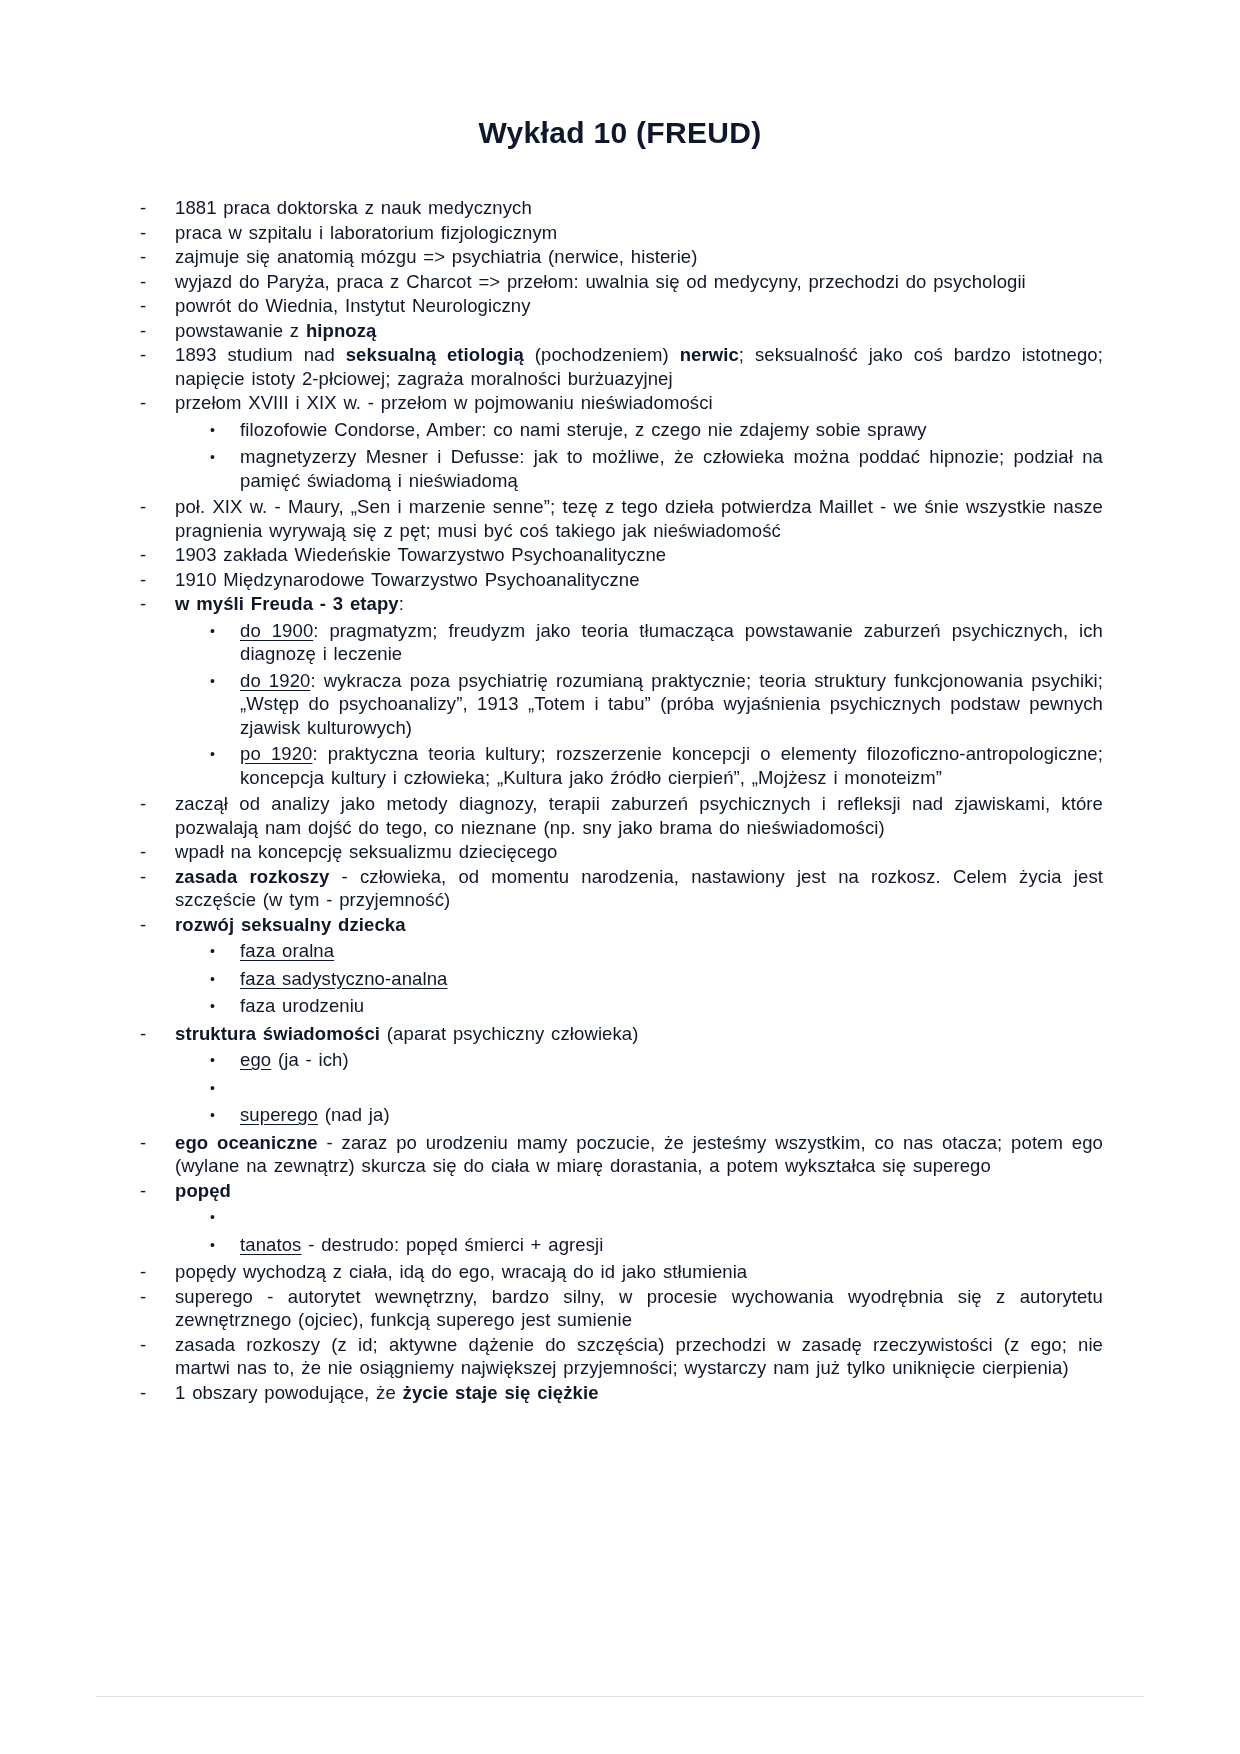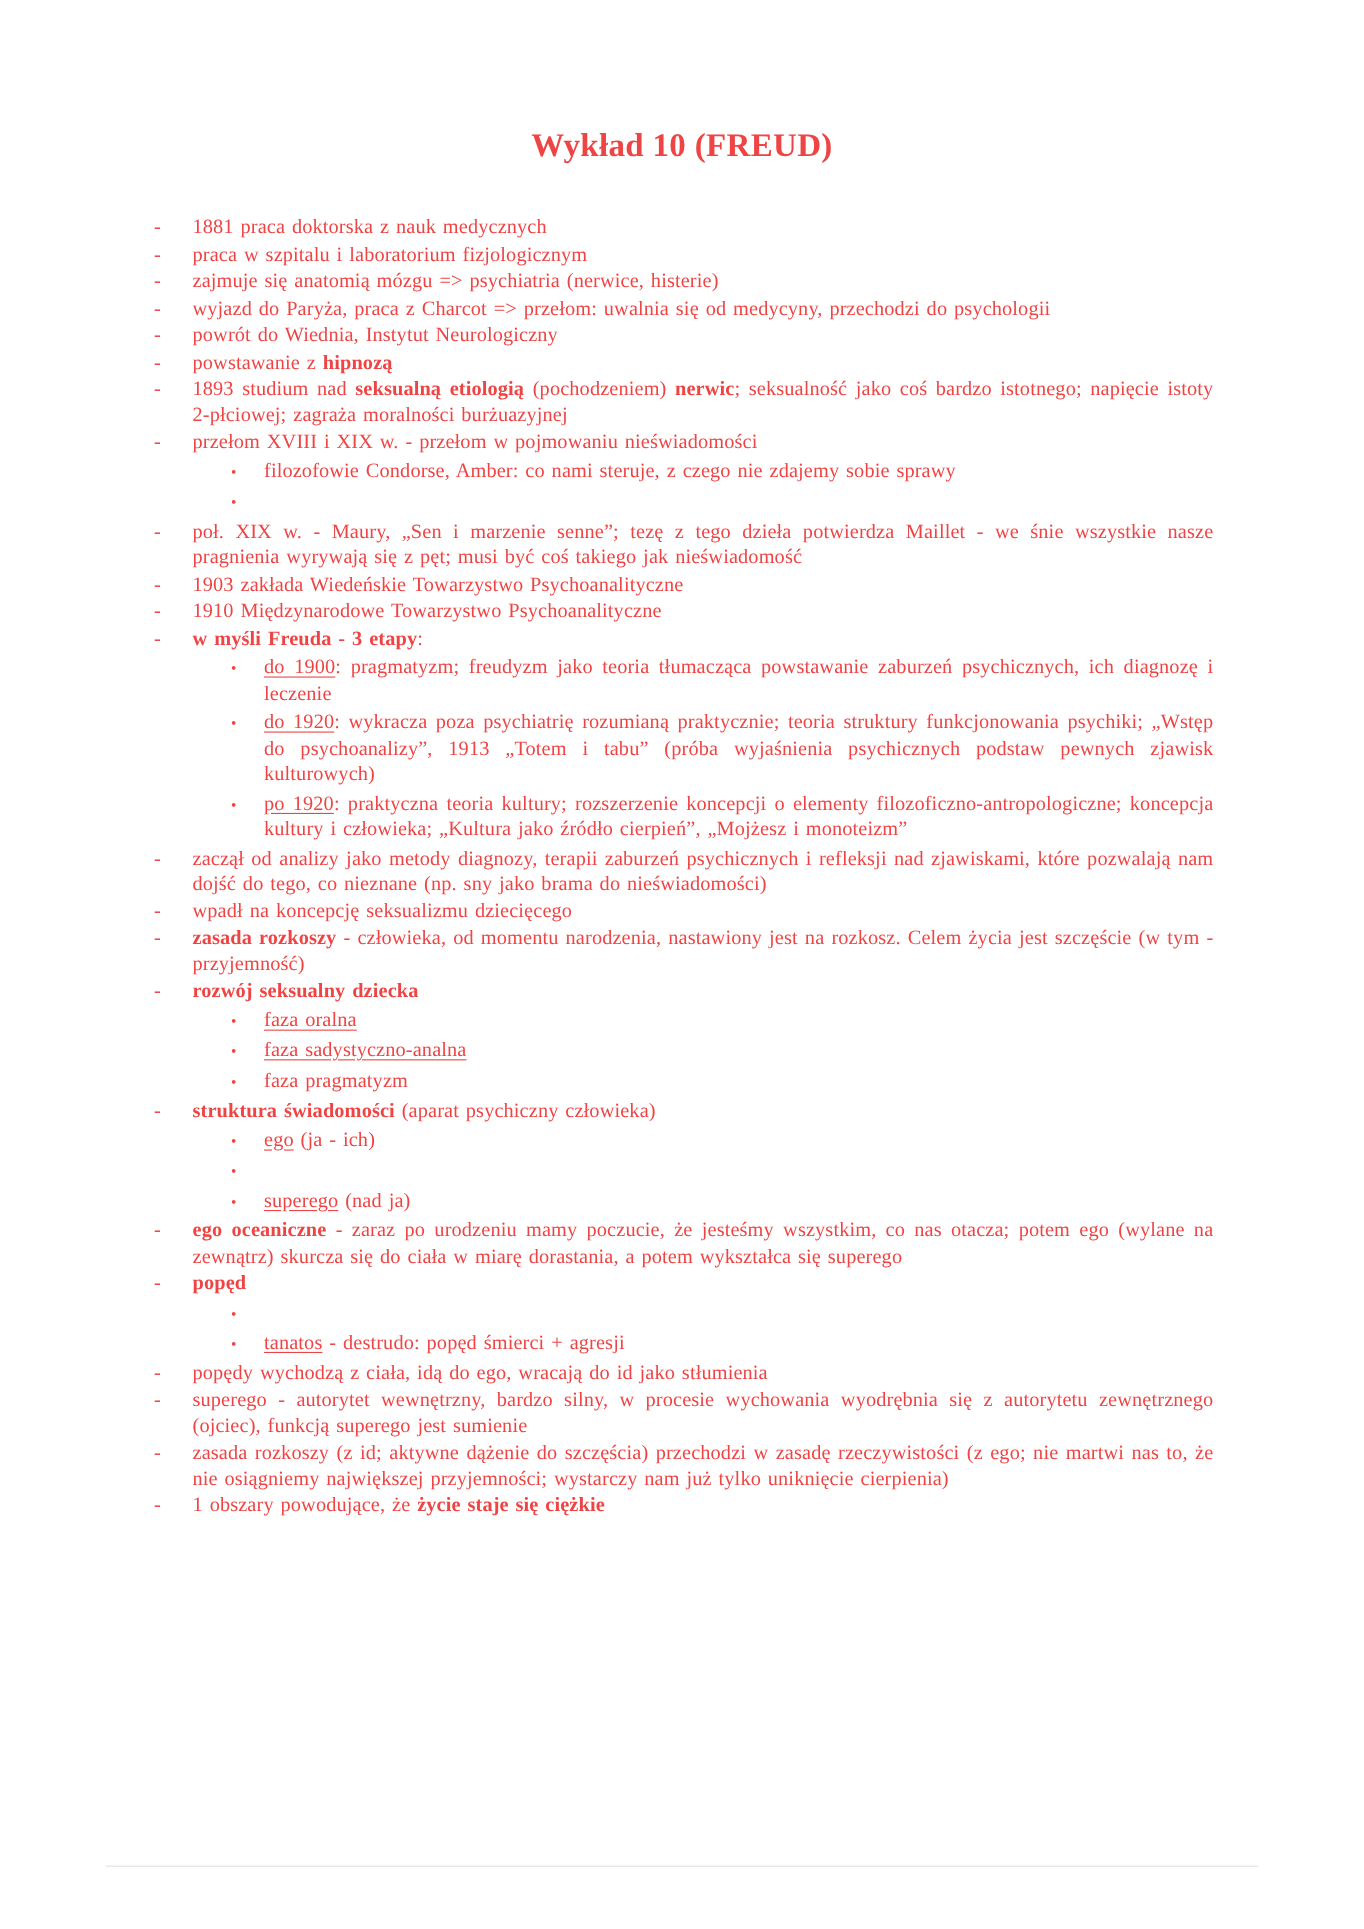--- a/index.html
+++ b/index.html
@@ -1,22 +1,22 @@
 <!DOCTYPE html>
 <html lang="pl"><head>
 <meta charset="utf-8">
 <style>
   html,body{margin:0;padding:0;background:#ffffff;}
   .page{
     position:relative;
     width:1240px;
     height:1703px;
     background:#ffffff;
-    color:#ef4444;
-    font-family:Liberation Serif, serif;
+    color:#0f172a;
+    font-family:Liberation Sans, sans-serif;
     overflow:hidden;
   }
   .title{
     padding-top:96px;
     text-align:center;
     font-size:30px;
     font-weight:700;
     letter-spacing:0.3px;
     line-height:34px;
   }
@@ -83,20 +83,21 @@
       <div class="item lvl1">
         <span class="bullet">-</span>
         <div class="content"><span>przełom XVIII i XIX w. - przełom w pojmowaniu nieświadomości</span></div>
       </div>
       <div class="item lvl2">
         <span class="bullet">•</span>
         <div class="content"><span>filozofowie Condorse, Amber: co nami steruje, z czego nie zdajemy sobie sprawy</span></div>
       </div>
       <div class="item lvl2">
         <span class="bullet">•</span>
+        <div class="content"><span>magnetyzerzy Mesner i Defusse: jak to możliwe, że człowieka można poddać hipnozie; podział na pamięć świadomą i nieświadomą</span></div>
       </div>
       <div class="item lvl1">
         <span class="bullet">-</span>
         <div class="content"><span>poł. XIX w. - Maury, „Sen i marzenie senne”; tezę z tego dzieła potwierdza Maillet - we śnie wszystkie nasze pragnienia wyrywają się z pęt; musi być coś takiego jak nieświadomość</span></div>
       </div>
       <div class="item lvl1">
         <span class="bullet">-</span>
         <div class="content"><span>1903 zakłada Wiedeńskie Towarzystwo Psychoanalityczne</span></div>
       </div>
       <div class="item lvl1">
@@ -138,21 +139,21 @@
       <div class="item lvl2">
         <span class="bullet">•</span>
         <div class="content"><span class="u">faza oralna</span></div>
       </div>
       <div class="item lvl2">
         <span class="bullet">•</span>
         <div class="content"><span class="u">faza sadystyczno-analna</span></div>
       </div>
       <div class="item lvl2">
         <span class="bullet">•</span>
-        <div class="content"><span>faza pragmatyzm</span></div>
+        <div class="content"><span>faza urodzeniu</span></div>
       </div>
       <div class="item lvl1">
         <span class="bullet">-</span>
         <div class="content"><span class="b">struktura świadomości</span><span> (aparat psychiczny człowieka)</span></div>
       </div>
       <div class="item lvl2">
         <span class="bullet">•</span>
         <div class="content"><span class="u">ego</span><span> (ja - ich)</span></div>
       </div>
       <div class="item lvl2">

